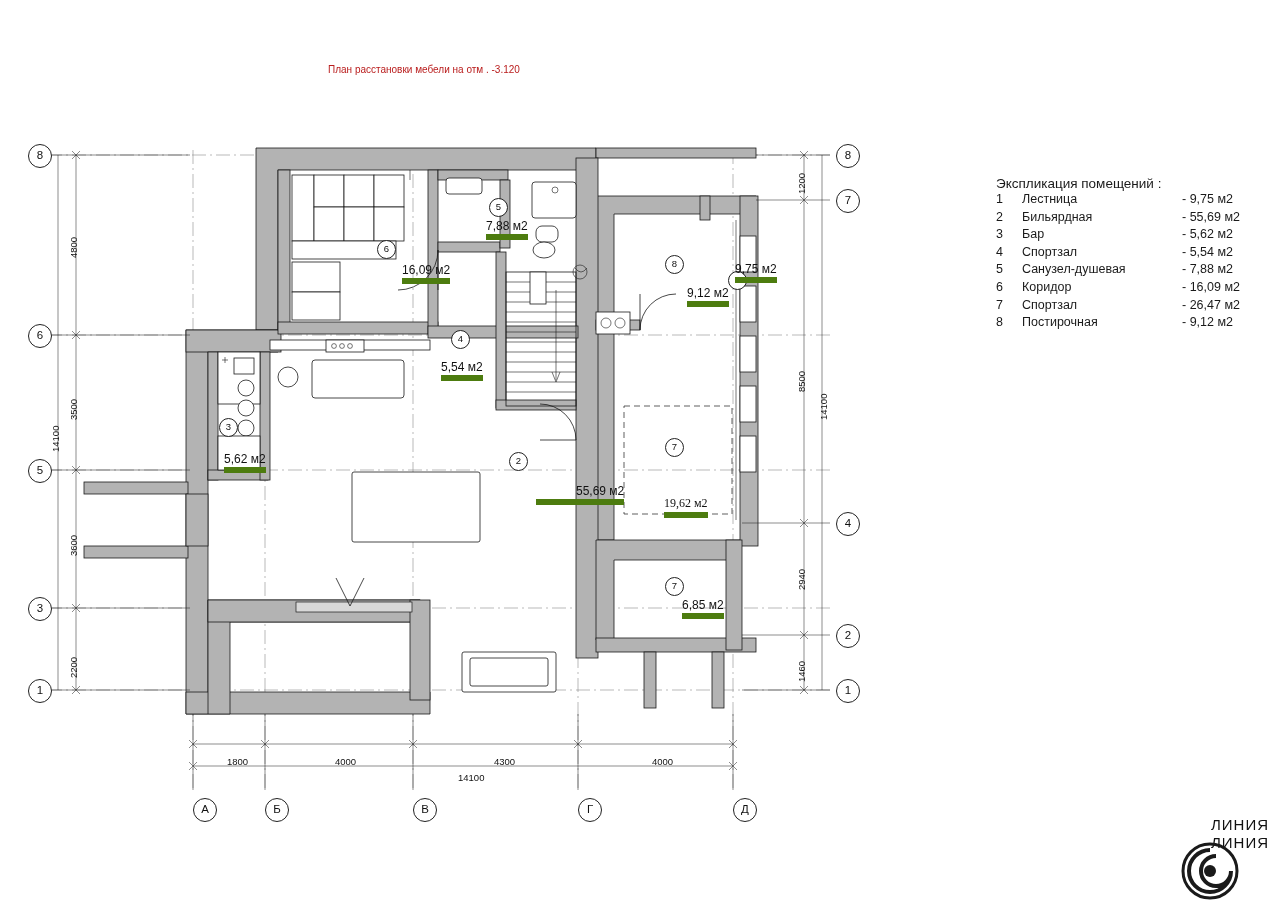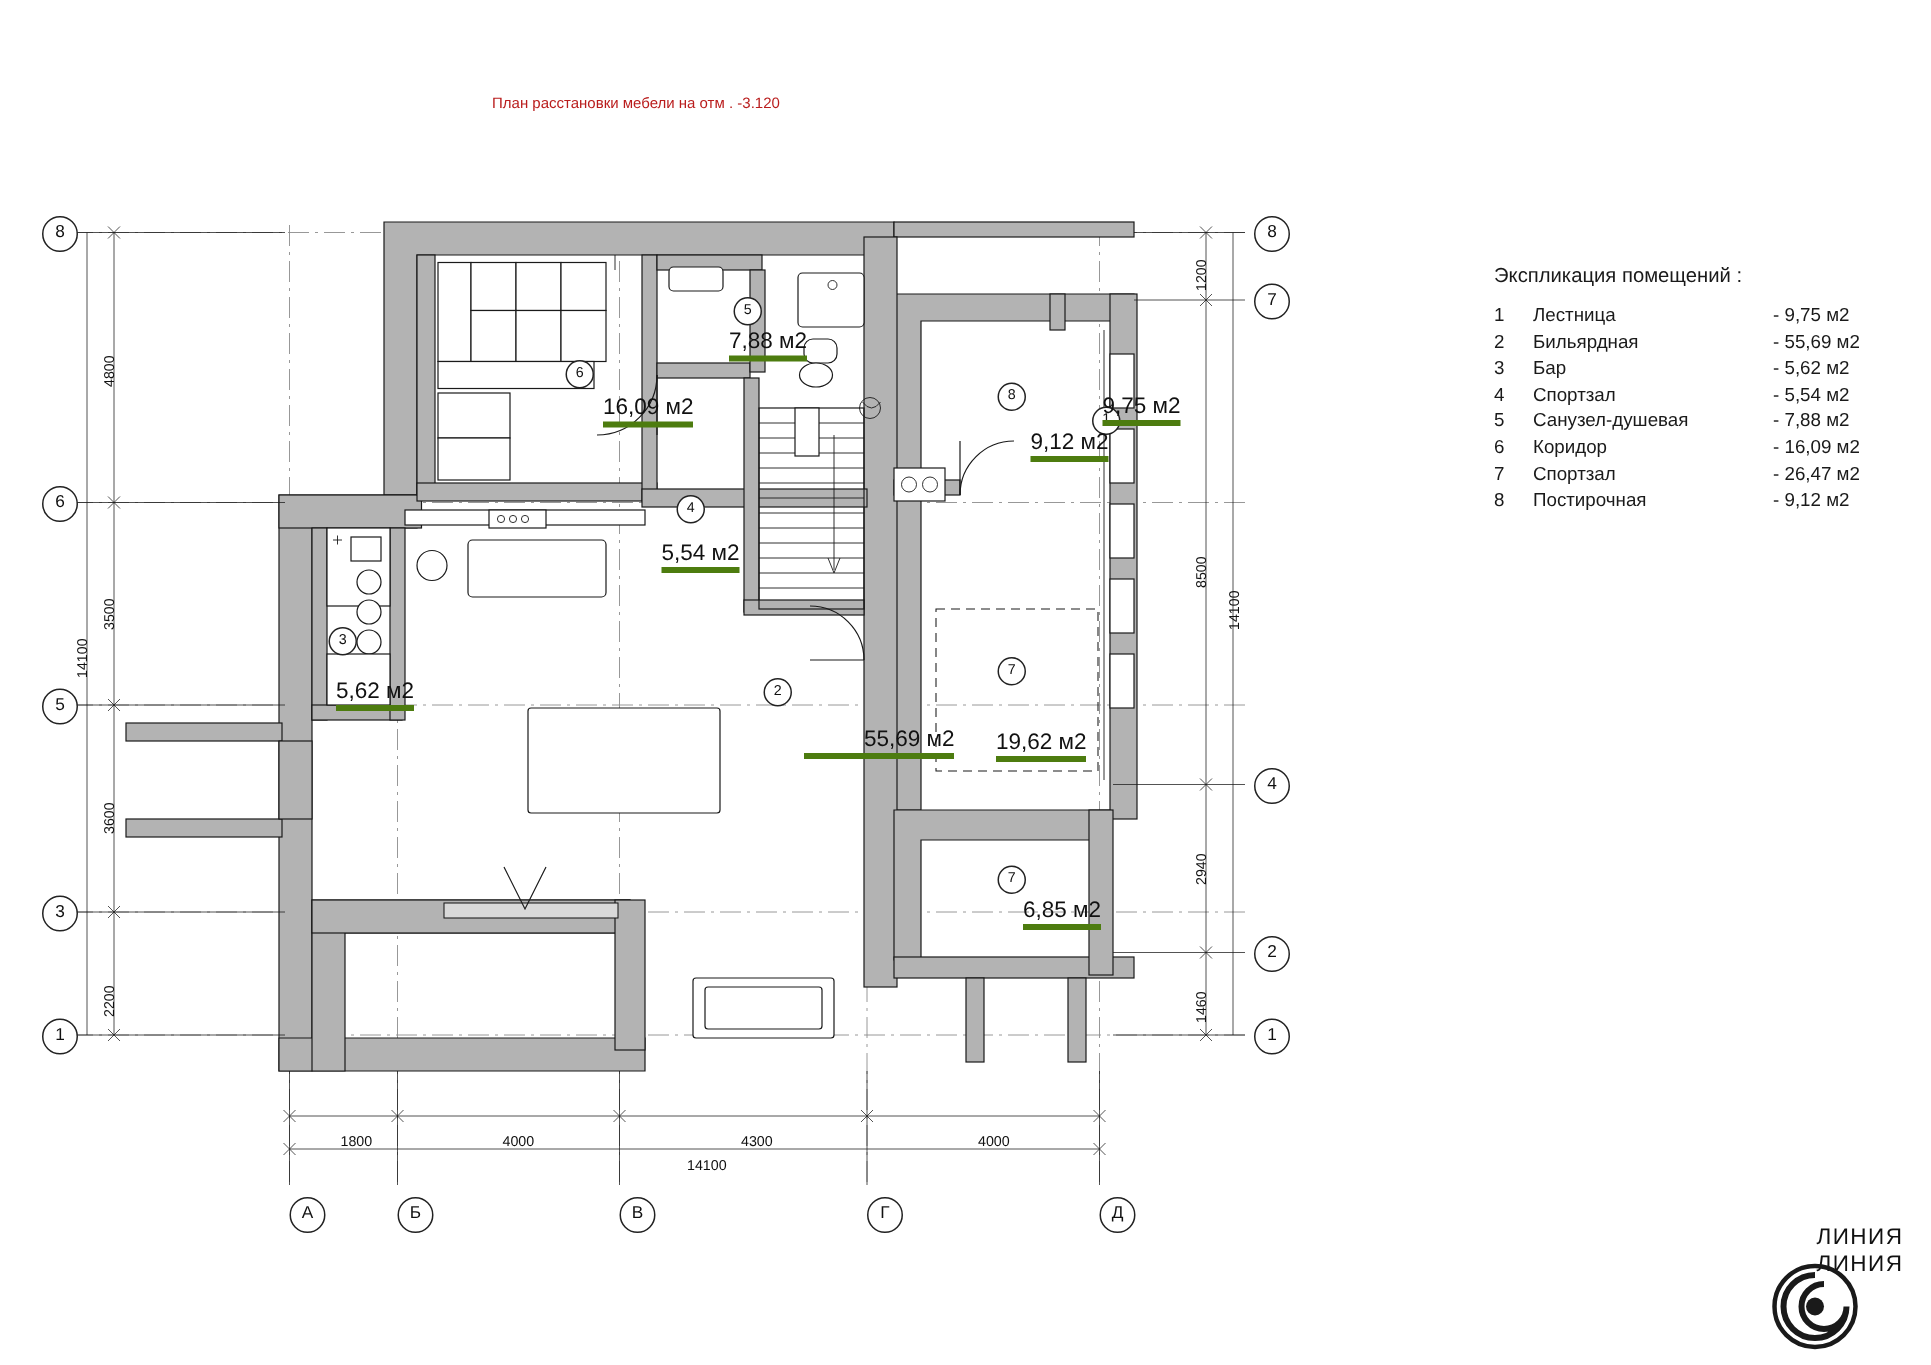--- a/index.html
+++ b/index.html
@@ -25,21 +25,20 @@
   }
   
   .legend {
     position: absolute;
     left: 996px;
     top: 176px;
     width: 290px;
   }
   .legend-title {
     font-size: 13.5px;
-    margin-bottom: 11px;
     white-space: nowrap;
   }
   .legend-row {
     display: flex;
     align-items: baseline;
     font-size: 12.5px;
     line-height: 17.6px;
     white-space: nowrap;
   }
   .legend-num { width: 26px; }
@@ -74,23 +73,23 @@
     border: 1px solid #222;
     border-radius: 50%;
     background: #fff;
     font-size: 9.5px;
     line-height: 15px;
     text-align: center;
     color: #111;
   }
   .room-area {
     position: absolute;
-    font-size: 15px;
-    color: #111;
-    border-bottom: 4px solid #4d7c0f;
+    font-size: 12px;
+    color: #111;
+    border-bottom: 6px solid #4d7c0f;
     padding-bottom: 1px;
     white-space: nowrap;
   }
   
   .dim {
     position: absolute;
     font-size: 9.5px;
     color: #111;
     white-space: nowrap;
   }
@@ -386,21 +385,21 @@
   <div class="room-tag" style="left:451px; top:330px;">4</div>
   <div class="room-area" style="left:441px; top:360px;">5,54 м2</div>
 
   <div class="room-tag" style="left:489px; top:198px;">5</div>
   <div class="room-area" style="left:486px; top:219px;">7,88 м2</div>
 
   <div class="room-tag" style="left:377px; top:240px;">6</div>
   <div class="room-area" style="left:370px; top:263px;margin-left:32px;">16,09 м2</div>
 
   <div class="room-tag" style="left:665px; top:438px;">7</div>
-  <div class="room-area" style="left:664px; top:486px;">19,62 м2</div>
+  <div class="room-area" style="left:664px; top:496px;font-family:Liberation Serif, serif;">19,62 м2</div>
 
   <div class="room-tag" style="left:665px; top:577px;">7</div>
   <div class="room-area" style="left:682px; top:598px;">6,85 м2</div>
 
   <div class="room-tag" style="left:665px; top:255px;">8</div>
   <div class="room-area" style="left:687px; top:286px;">9,12 м2</div>
 </div>
 
 <div>
   <div class="dim" style="left:227px; top:756px;">1800</div>

